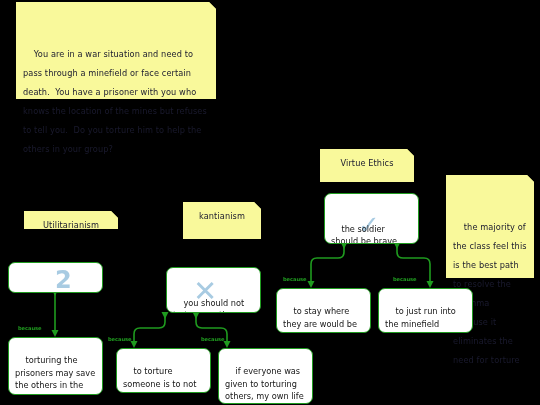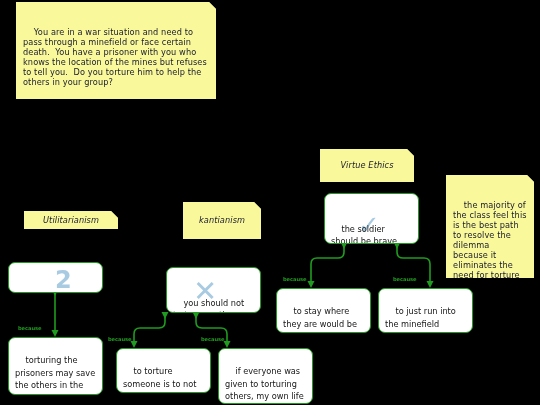--- a/index.html
+++ b/index.html
@@ -13,33 +13,33 @@
   }
   #canvas{position:absolute;left:0;top:0;width:540px;height:405px;}
 
   
   .note{
     position:absolute;
     background:#f9f99b;
     color:#1a1a2e;
     font-family:"DejaVu Sans", sans-serif;
     font-size:8.2px;
-    line-height:10px;
+    line-height:19px;
     padding:5px 7px 6px 7px;
     box-sizing:border-box;
     letter-spacing:.1px;
     white-space:pre-wrap;
   }
   .note .fold{
     position:absolute;right:0;top:0;width:7px;height:7px;
     background:linear-gradient(225deg,#000 0 48%, #b9b96e 48% 56%, #f9f99b 56% 100%);
   }
   .note-title{
     text-align:center;
-    display:flex;align-items:center;justify-content:center;font-style:italic;
+    display:flex;justify-content:center;
   }
 
   
   .ibox{
     position:absolute;
     background:#ffffff;
     border:1.4px solid #1f9b1f;
     border-radius:7px;
     box-sizing:border-box;
     color:#151515;

